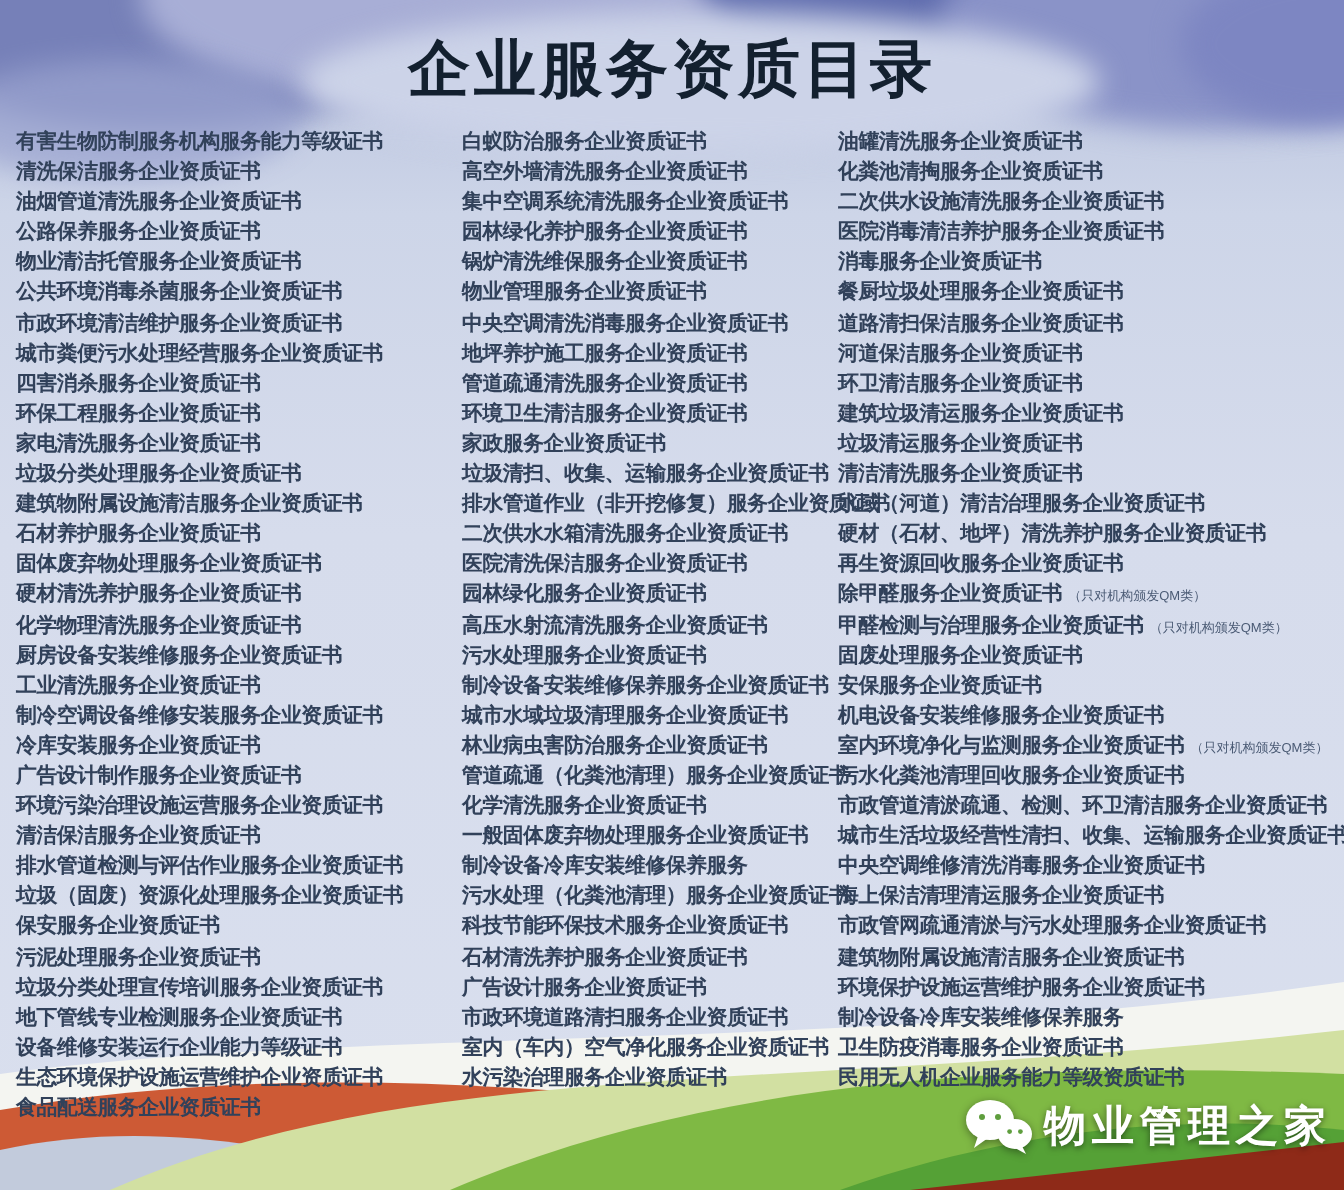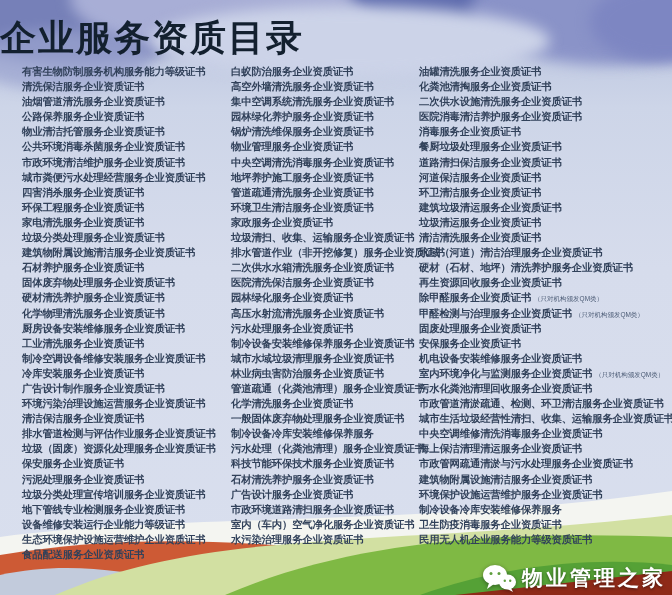--- a/index.html
+++ b/index.html
@@ -14,37 +14,37 @@
   .c2{left:70px;top:-60px;width:340px;height:115px;background:#a8aed6;}
   .c3{left:350px;top:-52px;width:200px;height:86px;background:#5f6cae;}
   .c4{left:470px;top:-45px;width:280px;height:110px;background:#8a93c8;}
   .c5{left:590px;top:-18px;width:150px;height:80px;background:#7d86c2;}
   .c6{left:150px;top:6px;width:400px;height:70px;background:#ccd3e8;}
   .c7{left:-30px;top:30px;width:180px;height:60px;background:#9aa3cf;opacity:.75;}
   
   .hills{position:absolute;left:0;bottom:0;width:672px;height:120px;}
   
   .title{
-    position:absolute;top:14px;left:0;width:672px;margin:0;
-    font-size:36px;font-weight:900;color:#13202f;letter-spacing:2px;
+    position:absolute;top:14px;left:0;width:672px;margin:0;text-align:center;
+    font-size:31px;font-weight:900;color:#13202f;letter-spacing:2px;
   }
   
   .col{position:absolute;top:64px;}
-  .col-1{left:22px;width:210px;}
+  .col-1{left:8px;width:210px;}
   .col-2{left:231px;width:188px;}
   .col-3{left:419px;width:253px;}
   .cert-row{
     height:15.1px;line-height:15.1px;white-space:nowrap;
     font-size:10.4px;font-weight:700;color:#31415a;
     letter-spacing:-0.2px;
   }
   .note{font-size:6.5px;font-weight:400;color:#4a5a74;margin-left:3px;letter-spacing:0;}
   
   .watermark{
-    position:absolute;right:6px;bottom:2px;display:flex;align-items:center;gap:6px;
+    position:absolute;right:6px;bottom:17px;display:flex;align-items:center;gap:6px;
     color:#ffffff;
   }
   .wm-text{
     font-size:21px;font-weight:700;letter-spacing:3px;
     text-shadow:0 1px 3px rgba(0,0,0,.5);
   }
   .wm-icon{filter:drop-shadow(0 1px 2px rgba(0,0,0,.4));}
 </style>
 </head>
 <body>

